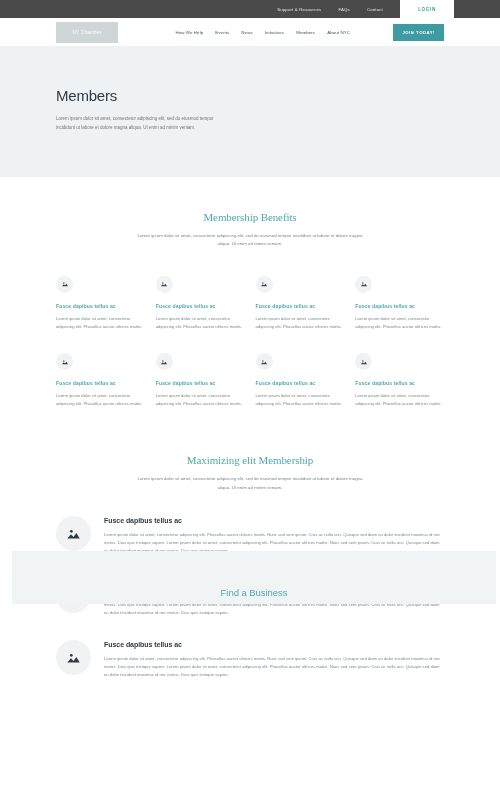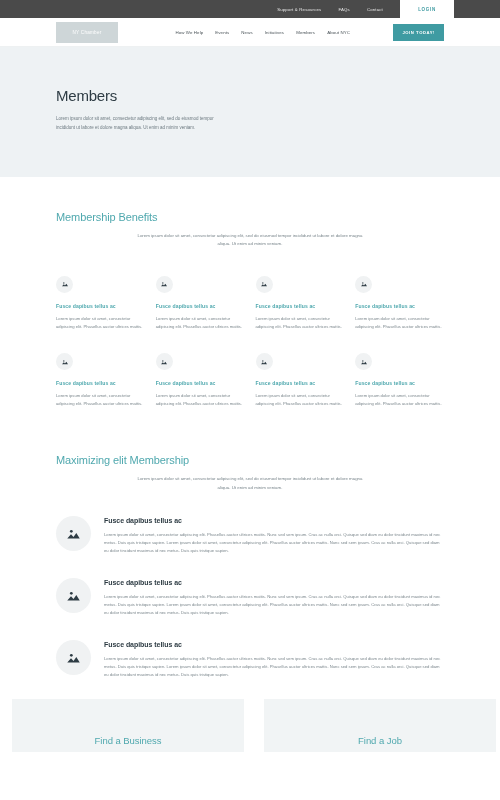--- a/index.html
+++ b/index.html
@@ -2,21 +2,21 @@
 <html><head>
 <meta charset="utf-8">
 <style>
   * { box-sizing: border-box; margin: 0; padding: 0; }
   html, body {
     width: 500px; height: 800px;
     font-family: "Liberation Sans", sans-serif;
     background: #ffffff;
     overflow: hidden;
   }
-  .page { width: 500px; height: 752px; position: relative; background: #fff; }
+  .page { width: 500px; height: 604px; position: relative; background: #fff; }
 
   
   .utilbar {
     height: 18px; background: #4a4a4a;
     display: flex; align-items: stretch; justify-content: flex-end;
     padding-right: 46px;
   }
   .util-links { display: flex; align-items: center; gap: 17px; }
   .util-link {
     color: #e8e8e8; font-size: 4.3px; letter-spacing: .18px;
@@ -63,22 +63,22 @@
     letter-spacing: -.2px; margin-bottom: 11px;
   }
   .hero p {
     font-size: 4.5px; line-height: 1.95; color: #6d7a81;
     max-width: 160px;
   }
 
   
   .section { padding: 0 56px; }
   .sec-title {
-    color: #4fa8ae; font-size: 11px;
-    font-weight: normal; letter-spacing: -.1px;
+    text-align: center; color: #4fa8ae; font-size: 11px;
+    font-weight: normal; letter-spacing: -.1px; font-family: Liberation Serif, serif;
   }
   .sec-sub {
     text-align: center; font-size: 4.4px; line-height: 1.95;
     color: #79858b; max-width: 232px; margin: 9px auto 0 auto;
   }
 
   
   .benefits { padding-top: 34px; }
   .grid {
     display: grid; grid-template-columns: repeat(4, 1fr);
@@ -302,18 +302,15 @@
           <p>Lorem ipsum dolor sit amet, consectetur adipiscing elit. Phasellus auctor ultrices mattis. Nunc sed sem ipsum. Cras ac nulla orci. Quisque sed diam eu dolor tincidunt maximus id nec metus. Duis quis tristique sapien. Lorem ipsum dolor sit amet, consectetur adipiscing elit. Phasellus auctor ultrices mattis. Nunc sed sem ipsum. Cras ac nulla orci. Quisque sed diam eu dolor tincidunt maximus id nec metus. Duis quis tristique sapien.</p>
         </div>
       </div>
     </div>
   </div>
 
   <div class="footer-panels">
     <div class="fpanel">
       <span>Find a Business</span>
     </div>
-    <div class="fpanel">
-      <span>Find a Job</span>
-    </div>
   </div>
 
 </div>
 
 </body></html>

